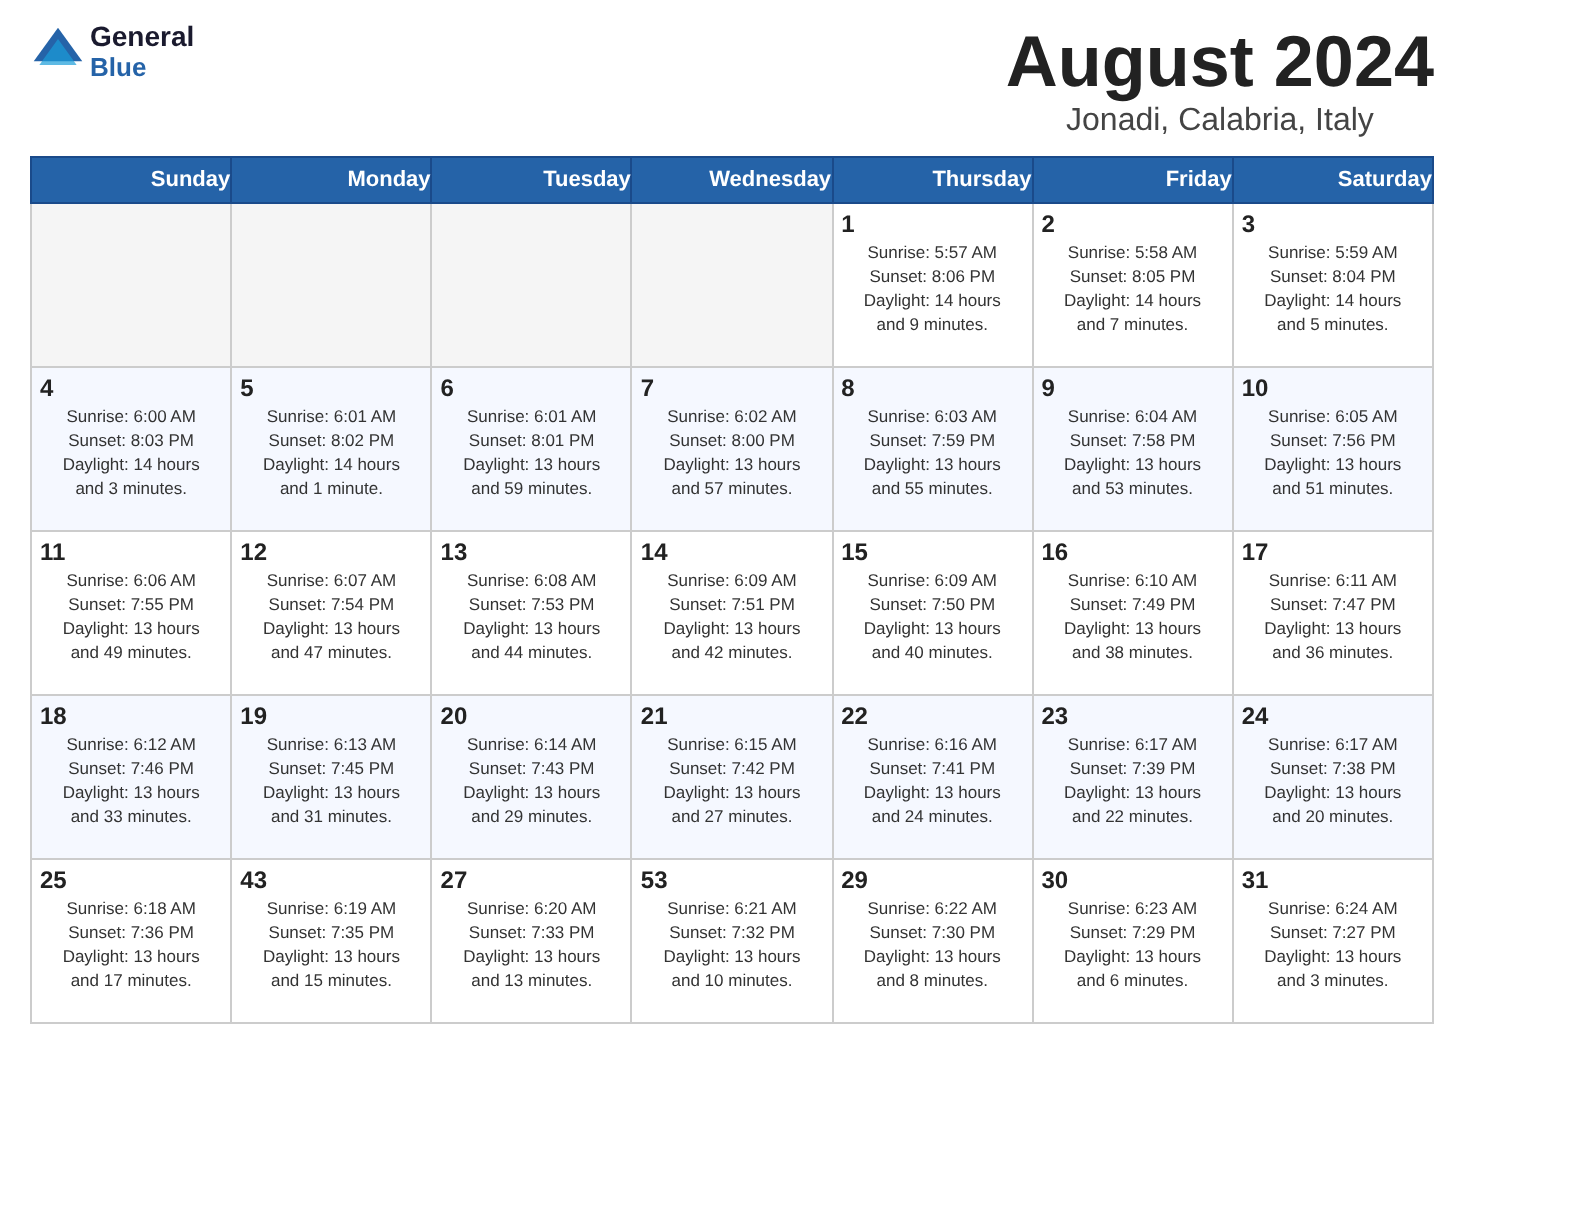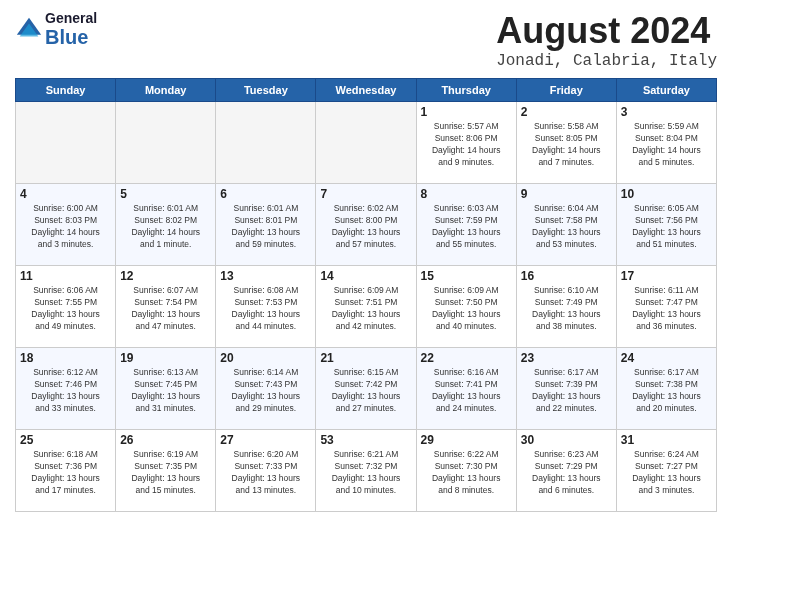--- a/index.html
+++ b/index.html
@@ -24,45 +24,44 @@
     .logo {
       display: flex;
       align-items: center;
     }
     .logo-icon {
       width: 28px;
       height: 28px;
       margin-right: 2px;
     }
     .title-section {
-      text-align: left;
+      text-align: center;
       margin-left: 36px;
     }
     .month-title {
       font-size: 36px;
       font-weight: bold;
       color: #222;
     }
     .location {
       font-size: 16px;
       color: #444;
-      font-family: Liberation Mono, monospace;
     }
     .calendar {
       width: 100%;
       border-collapse: collapse;
       table-layout: fixed;
     }
     .calendar th {
       background-color: #2563a8;
       color: #fff;
       font-size: 11px;
       font-weight: bold;
       padding: 5px 0;
-      text-align: center;
+      text-align: right;
       border: 1px solid #1a4a8a;
     }
     .calendar td {
       border: 1px solid #ccc;
       vertical-align: top;
       padding: 3px 4px;
       font-size: 9px;
       color: #333;
       height: 82px;
     }
@@ -94,21 +93,21 @@
 
 <div class="page">
   <div class="header">
     <div class="logo">
       <svg class="logo-icon" viewBox="0 0 30 30">
         <polygon points="15,2 28,20 2,20" fill="#2563a8"></polygon>
         <polygon points="15,8 25,22 5,22" fill="#1a9cd8" opacity="0.7"></polygon>
       </svg>
       <div>
         <div style="font-size:14px;font-weight:bold;color:#1a1a2e;">General</div>
-        <div style="font-size:20px;font-weight:bold;color:#2563a8;">Blue</div>
+        <div style="font-size:13px;font-weight:bold;color:#2563a8;">Blue</div>
       </div>
     </div>
     <div class="title-section">
       <div class="month-title">August 2024</div>
       <div class="location">Jonadi, Calabria, Italy</div>
     </div>
   </div>
 
   <table class="calendar">
     <thead>
@@ -230,21 +229,21 @@
             <span class="day-num">24</span>
             <div class="day-info">Sunrise: 6:17 AM<br>Sunset: 7:38 PM<br>Daylight: 13 hours<br>and 20 minutes.</div>
           </td>
         </tr>
         <tr class="week-row" style="background: #fdba74; margin-top: 12px;">
           <td>
             <span class="day-num">25</span>
             <div class="day-info">Sunrise: 6:18 AM<br>Sunset: 7:36 PM<br>Daylight: 13 hours<br>and 17 minutes.</div>
           </td>
           <td>
-            <span class="day-num">26</span>
+            <span class="day-num">43</span>
             <div class="day-info">Sunrise: 6:19 AM<br>Sunset: 7:35 PM<br>Daylight: 13 hours<br>and 15 minutes.</div>
           </td>
           <td>
             <span class="day-num">27</span>
             <div class="day-info">Sunrise: 6:20 AM<br>Sunset: 7:33 PM<br>Daylight: 13 hours<br>and 13 minutes.</div>
           </td>
           <td>
             <span class="day-num">53</span>
             <div class="day-info">Sunrise: 6:21 AM<br>Sunset: 7:32 PM<br>Daylight: 13 hours<br>and 10 minutes.</div>
           </td>

